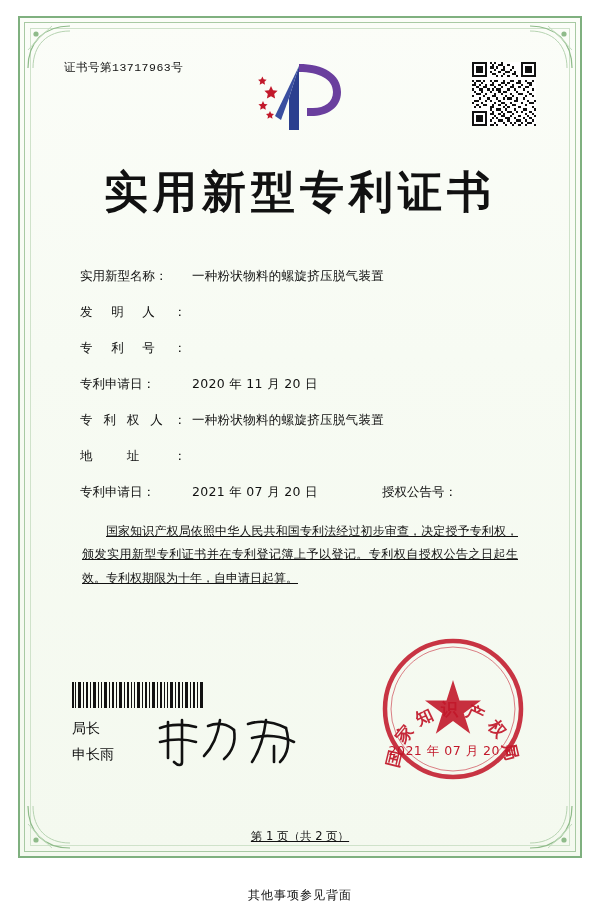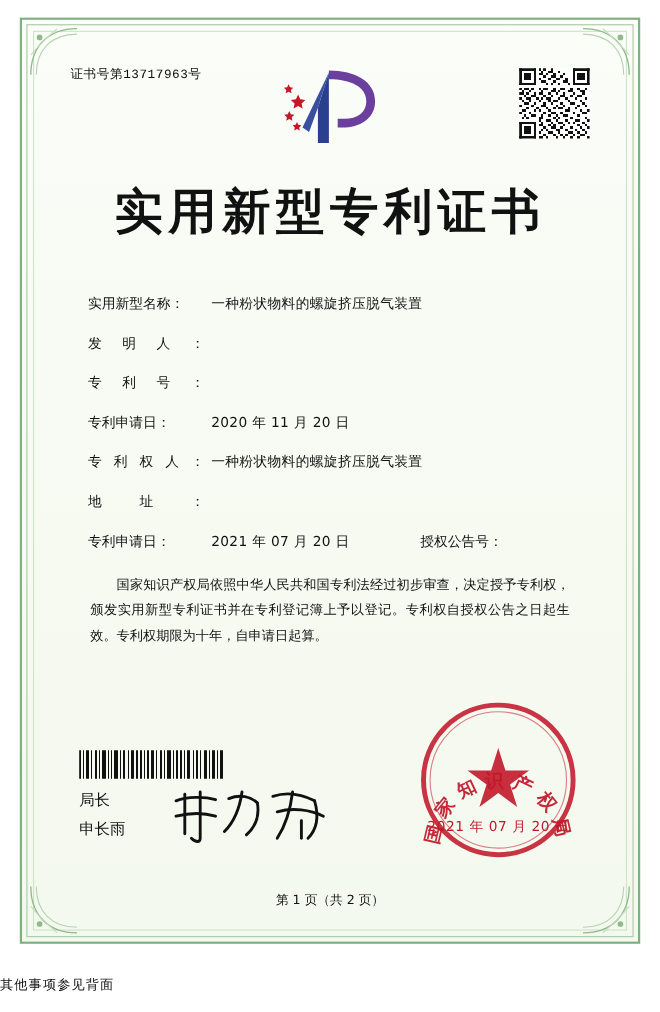--- a/index.html
+++ b/index.html
@@ -161,20 +161,21 @@
     flex: 1 1 auto;
   }
 
   .paragraphs {
     margin-top: 4px;
     padding: 0 20px 0 20px;
     font-size: 12px;
     line-height: 1.95;
     color: #111;
     text-align: justify;
+    text-decoration: underline;
   }
   .paragraphs p {
     margin: 0 0 2px 0;
     text-indent: 2em;
   }
 
   
   .barcode {
     position: absolute;
     left: 52px;
@@ -216,31 +217,33 @@
     left: 128px;
     bottom: 86px;
     width: 180px;
     height: 58px;
   }
 
   .page-no {
     position: absolute;
     left: 0;
     right: 0;
-    bottom: 30px;
+    bottom: 12px;
     text-align: center;
     font-size: 11.5px;
     color: #111;
+    text-decoration: underline;
   }
 
   .footer-note {
     position: absolute;
     left: 0;
     right: 0;
     bottom: 16px;
+    text-align: center;
     font-size: 12px;
     color: #111;
     letter-spacing: 1px;
   }
 </style>
 </head>
 <body>
 
 <div class="page">
 

